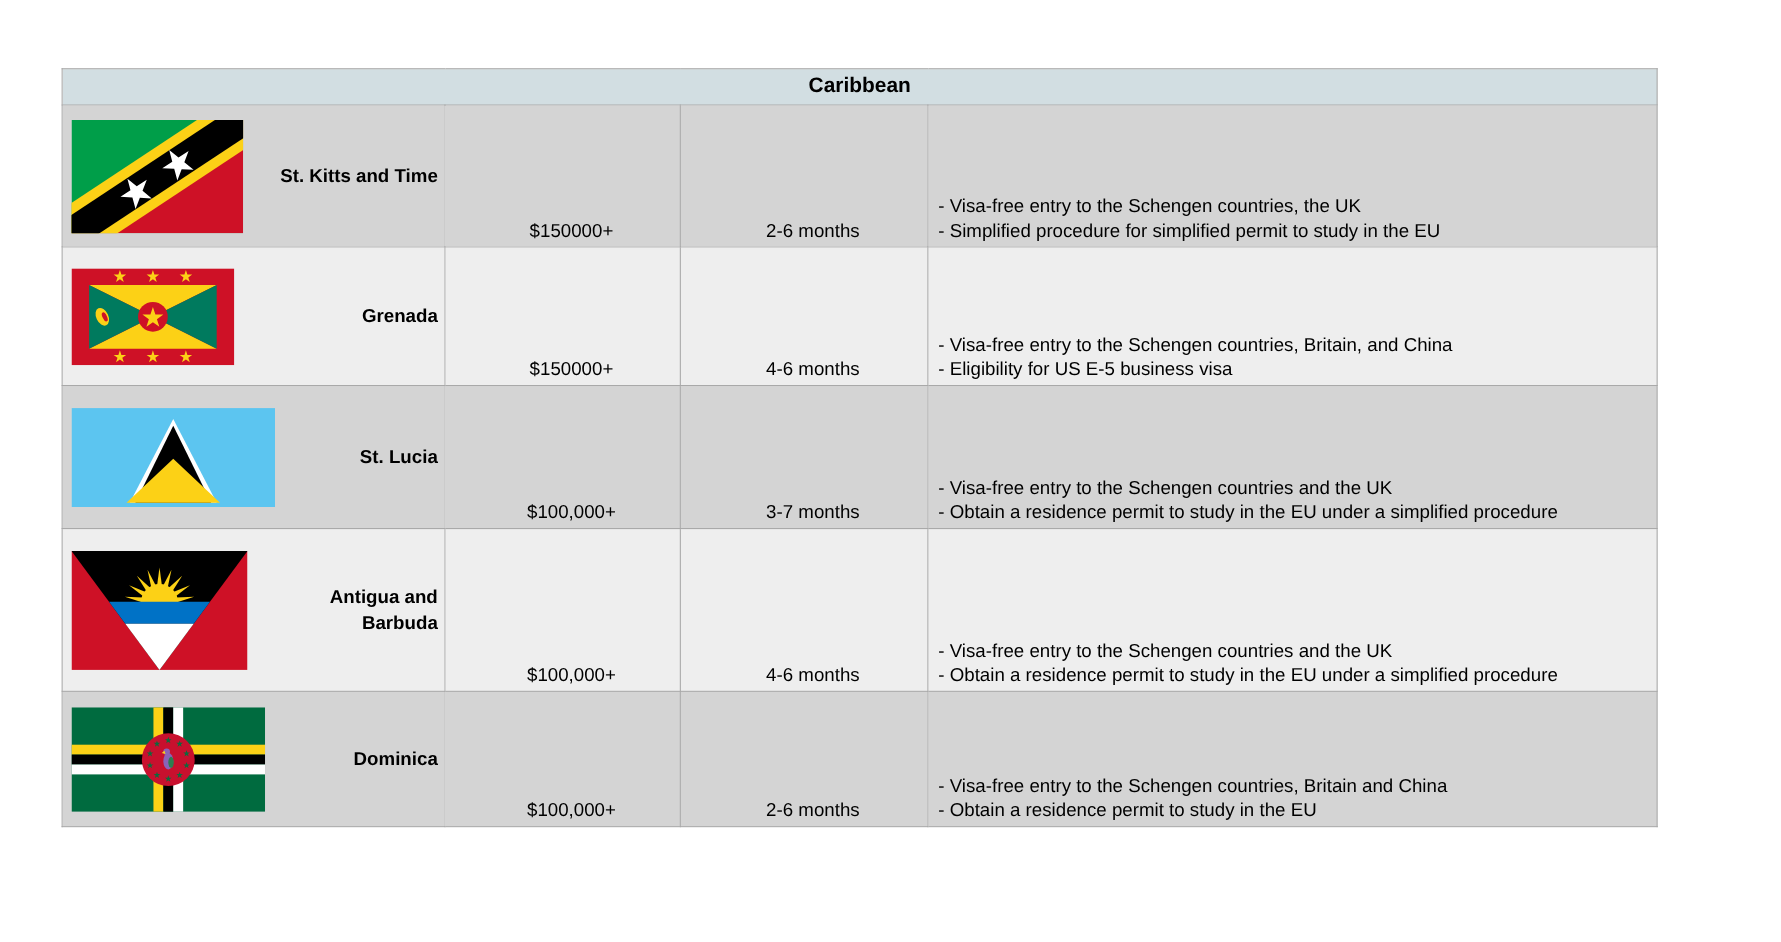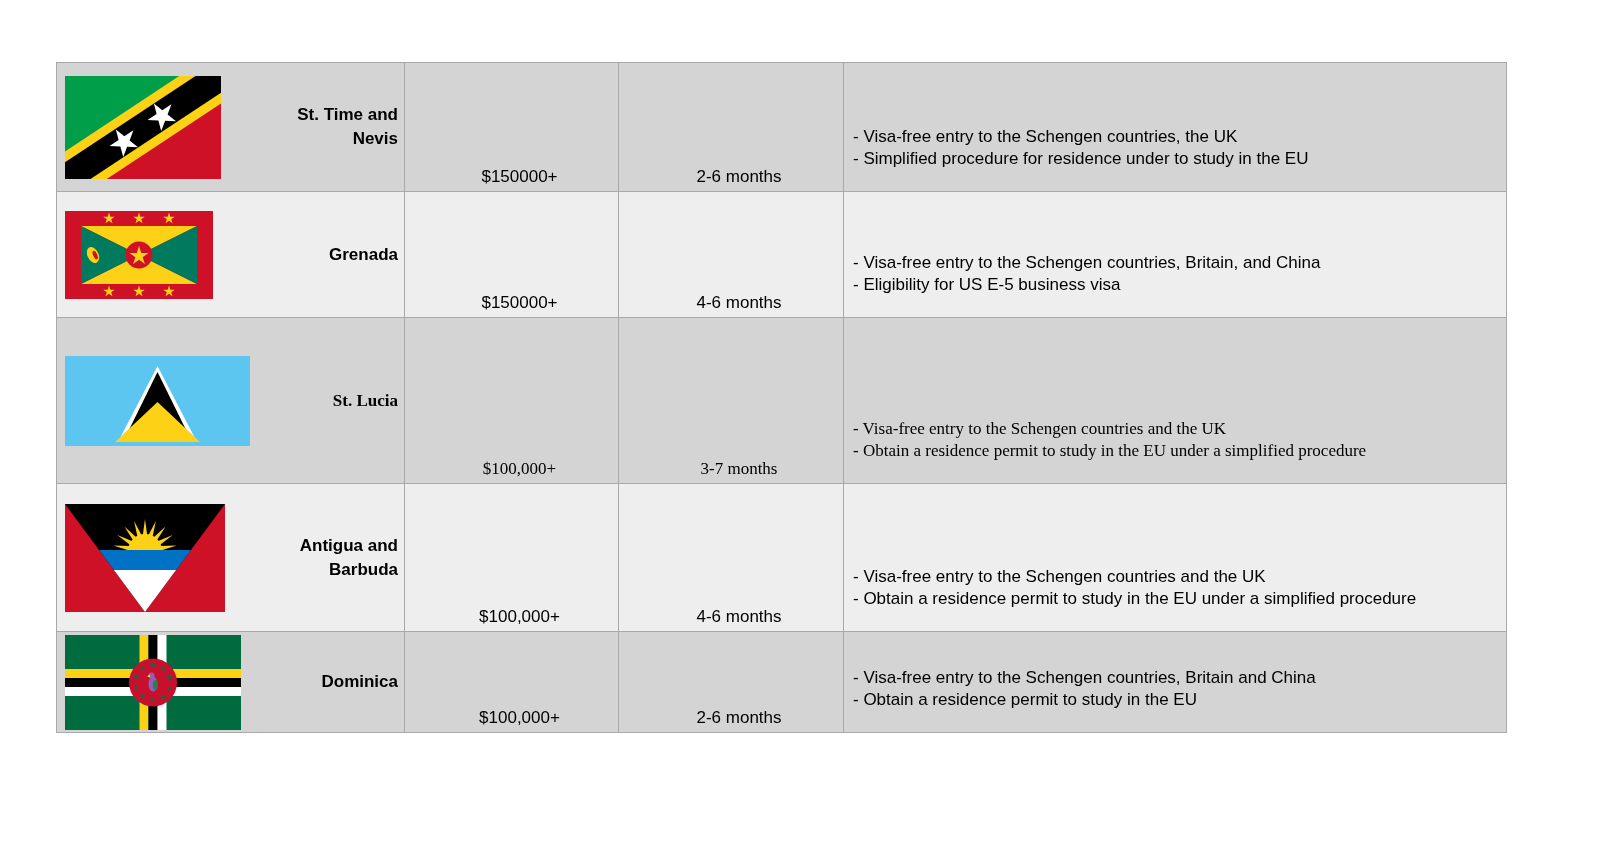--- a/index.html
+++ b/index.html
@@ -32,60 +32,63 @@
     font-weight:bold;font-size:17px;text-align:right;
     max-width:150px;line-height:1.4;padding-left:6px;
   }
   .flag{display:block;flex:0 0 auto;}
   td.investment-cell, td.time-cell{
     vertical-align:bottom;text-align:center;font-size:17px;
     padding:0 4px 4px 20px;
   }
   td.benefits-cell{
     vertical-align:bottom;text-align:left;font-size:17px;
-    padding:0 8px 21px 9px;line-height:22px;
-  }
-  .r1{height:129px;} .r2{height:126px;} .r3{height:166px;font-family:Liberation Serif, serif;}
-  .r4{height:148px;} .r5{height:101px;}
+    padding:0 8px 3px 9px;line-height:22px;
+  }
+  .r1{height:129px;} .r2{height:126px;} .r3{height:130px;}
+  .r4{height:148px;} .r5{height:123px;}
 </style>
 </head>
 <body>
 
 <div class="table-wrap">
 <table class="cbi">
   <colgroup>
     <col style="width:348px">
         <col style="width:214px">
         <col style="width:225px">
         <col style="width:663px">
   </colgroup>
   <tbody>
+        <tr class="title-row">
+    <th colspan="4">Caribbean</th>
+  </tr>
 
   <tr class="data-row dark r1">
     <td class="country-cell">
       <div class="country-inner">
         <svg class="flag" width="156" height="103" viewBox="0 0 156 103">
           <defs>
             <polygon id="star-k" points="0,-10 2.26,-3.11 9.51,-3.09 3.66,1.19 5.88,8.09 0,3.85 -5.88,8.09 -3.66,1.19 -9.51,-3.09 -2.26,-3.11"></polygon>
           </defs>
           <rect width="156" height="103" fill="#009e49"></rect>
           <polygon points="156,0 156,103 0,103" fill="#ce1126"></polygon>
           <line x1="-12" y1="111" x2="168" y2="-8" stroke="#fcd116" stroke-width="46"></line>
           <line x1="-12" y1="111" x2="168" y2="-8" stroke="#000000" stroke-width="28"></line>
           <use href="#star-k" fill="#ffffff" transform="translate(59,66) rotate(-33) scale(1.5)"></use>
           <use href="#star-k" fill="#ffffff" transform="translate(97,40) rotate(-33) scale(1.5)"></use>
         </svg>
-        <span class="country-name">St. Time and Nevis</span>
+        <span class="country-name">St. Kitts and Time</span>
       </div>
     </td>
     <td class="investment-cell">$150000+</td>
     <td class="time-cell">2-6 months</td>
     <td class="benefits-cell">
       <div>- Visa-free entry to the Schengen countries, the UK</div>
-      <div>- Simplified procedure for residence under to study in the EU</div>
+      <div>- Simplified procedure for simplified permit to study in the EU</div>
     </td>
   </tr>
 
   <tr class="data-row light r2">
     <td class="country-cell">
       <div class="country-inner">
         <svg class="flag" width="148" height="88" viewBox="0 0 148 88">
           <defs>
             <polygon id="star-g" points="0,-10 2.26,-3.11 9.51,-3.09 3.66,1.19 5.88,8.09 0,3.85 -5.88,8.09 -3.66,1.19 -9.51,-3.09 -2.26,-3.11"></polygon>
           </defs>

